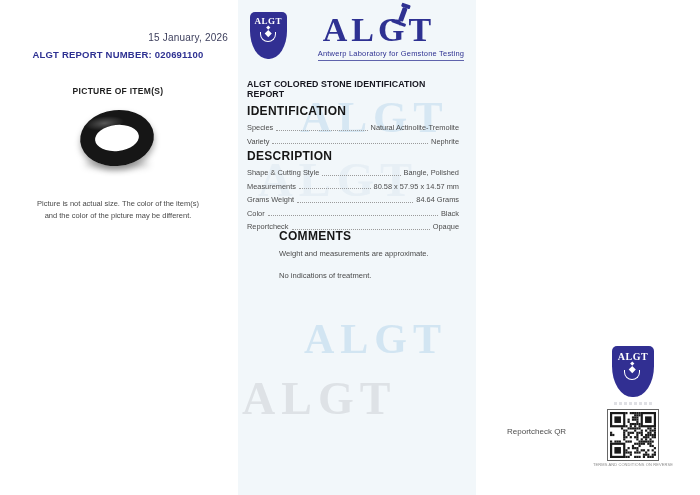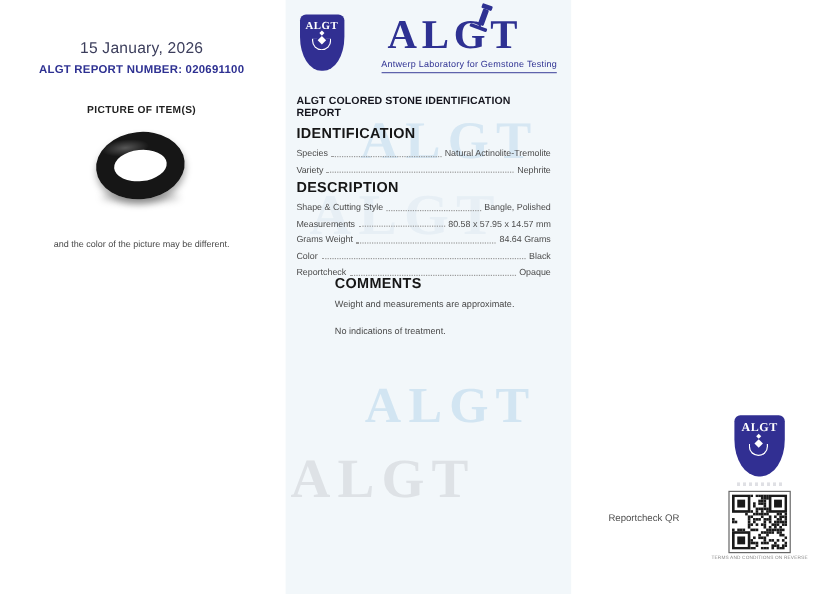--- a/index.html
+++ b/index.html
@@ -1,21 +1,21 @@
 <!DOCTYPE html>
 <html><head>
 <meta charset="utf-8">
 <style>
   html,body{margin:0;padding:0;background:#fff;}
   #page{position:relative;width:700px;height:495px;background:#ffffff;overflow:hidden;
         font-family:"Liberation Sans", sans-serif;color:#333;}
 
   
   .topleft{position:absolute;left:8px;top:32px;width:220px;text-align:center;z-index:2;}
-  .date{font-size:13px;color:#3c3e5c;letter-spacing:.2px;}
+  .date{font-size:10px;color:#3c3e5c;letter-spacing:.2px;text-align:right;}
   .repnum{font-size:9.5px;font-weight:bold;color:#2e3192;margin-top:6px;letter-spacing:.2px;}
 
   
   .pic-heading{position:absolute;left:8px;top:86px;width:220px;text-align:center;
                font-size:8.5px;font-weight:bold;color:#1f1f1f;letter-spacing:.3px;z-index:2;}
   .bangle-wrap{position:absolute;left:78px;top:108px;width:82px;height:62px;z-index:2;}
   .bangle{position:absolute;left:2px;top:2px;width:44px;height:26px;border:15px solid #161616;
           border-radius:50%;transform:rotate(-6deg);
           box-shadow:0 4px 6px rgba(0,0,0,.35), inset 0 2px 3px rgba(255,255,255,.22);}
   .bangle::before{content:"";position:absolute;left:-9px;top:-10px;width:40px;height:14px;
@@ -94,20 +94,21 @@
     <div class="date">15 January, 2026</div>
     <div class="repnum">ALGT REPORT NUMBER: 020691100</div>
   </div>
 
   <div class="pic-heading">PICTURE OF ITEM(S)</div>
   <div class="bangle-wrap">
     <div class="bangle-shadow"></div>
     <div class="bangle"></div>
   </div>
   <div class="disclaimer">
+    <div>Picture is not actual size. The color of the item(s)</div>
     <div>and the color of the picture may be different.</div>
   </div>
 
   <div class="column">
     <div class="wm wm1">ALGT</div>
     <div class="wm wm2">ALGT</div>
     <div class="wm wm3">ALGT</div>
     <div class="wm wm4">ALGT</div>
 
     <div class="logo-block">

